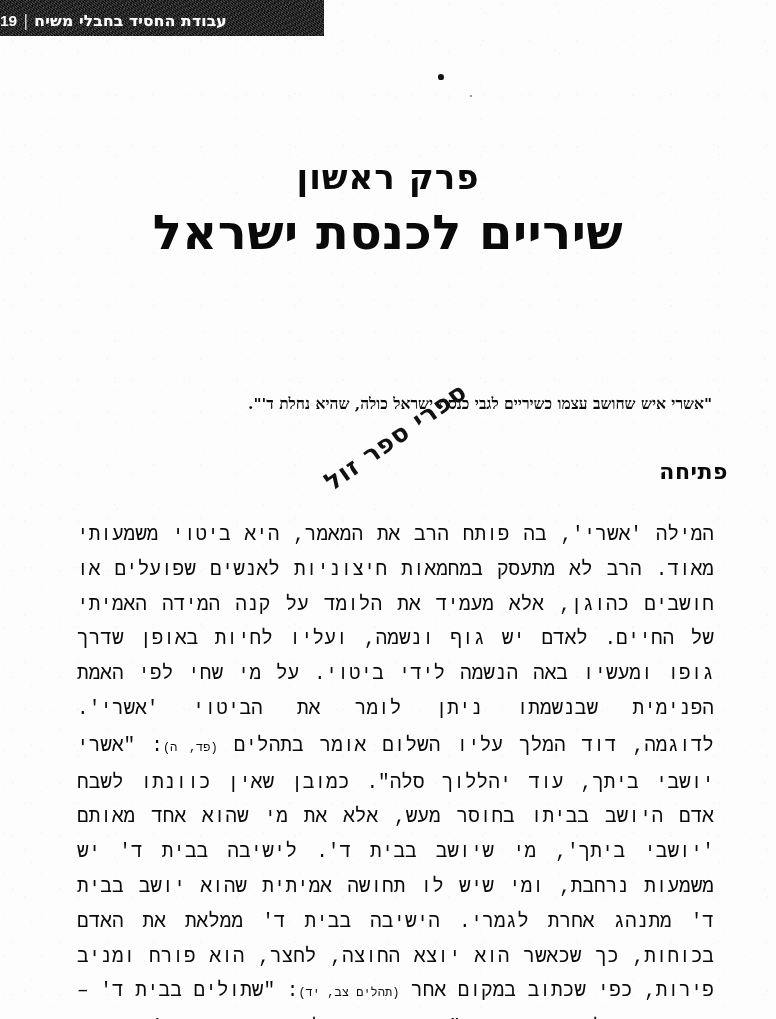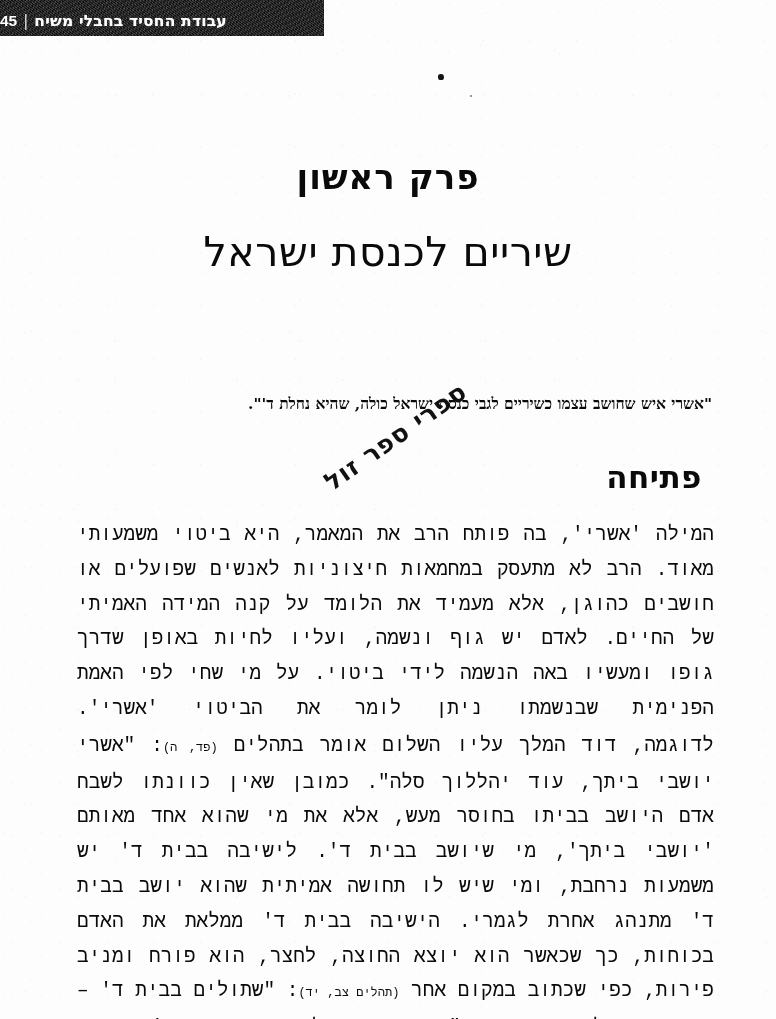--- a/index.html
+++ b/index.html
@@ -109,25 +109,25 @@
     left: 0;
     right: 0;
     text-align: center;
     direction: rtl;
   }
   .chapter-label {
     font-size: 34px;
     font-weight: 800;
     letter-spacing: 1px;
     line-height: 1.15;
-    margin: 0 0 32px 0;
+    margin: 0 0 8px 0;
   }
   .chapter-title {
-    font-size: 41px;
-    font-weight: 400;
+    font-size: 48px;
+    font-weight: 700;
     letter-spacing: .5px;
     line-height: 1.15;
     margin: 0;
     text-align: center;
   }
 
   
   .epigraph {
     position: absolute;
     top: 392px;
@@ -138,23 +138,23 @@
     font-family: "DejaVu Serif", "Liberation Serif", serif;
     font-size: 15.5px;
     font-weight: 700;
     line-height: 1.5;
   }
 
   
   .section-heading {
     position: absolute;
     top: 459px;
-    right: 74px;
-    direction: rtl;
-    font-size: 31px;
+    right: 48px;
+    direction: rtl;
+    font-size: 22px;
     font-weight: 800;
     letter-spacing: .5px;
   }
 
   
   .body-copy {
     position: absolute;
     top: 518px;
     right: 62px;
     left: 62px;
@@ -198,21 +198,21 @@
 </style>
 </head>
 <body>
 
 <div class="page">
 
   <div class="header-banner">
     <div class="header-banner-inner">
       <span class="header-title">עבודת החסיד בחבלי משיח</span>
       <span class="header-sep">|</span>
-      <span class="header-pageno">45</span>
+      <span class="header-pageno">19</span>
     </div>
   </div>
 
   <div class="ink-speck"></div>
   <div class="ink-speck-tiny"></div>
 
   <div class="title-block">
     <h2 class="chapter-label">פרק ראשון</h2>
     <h1 class="chapter-title">שיריים לכנסת ישראל</h1>
   </div>

